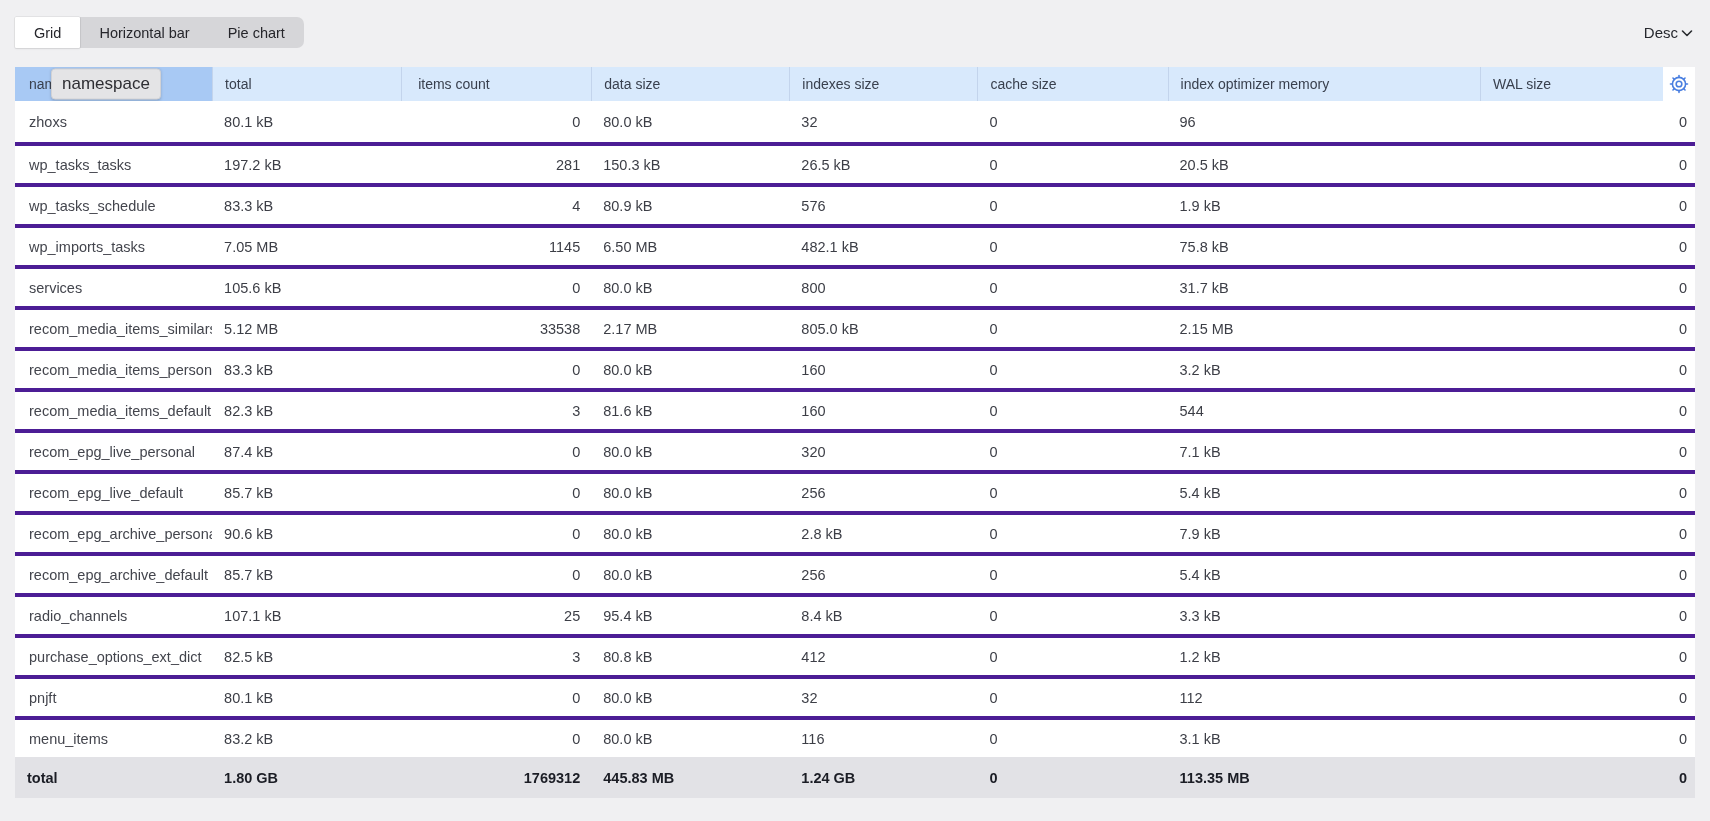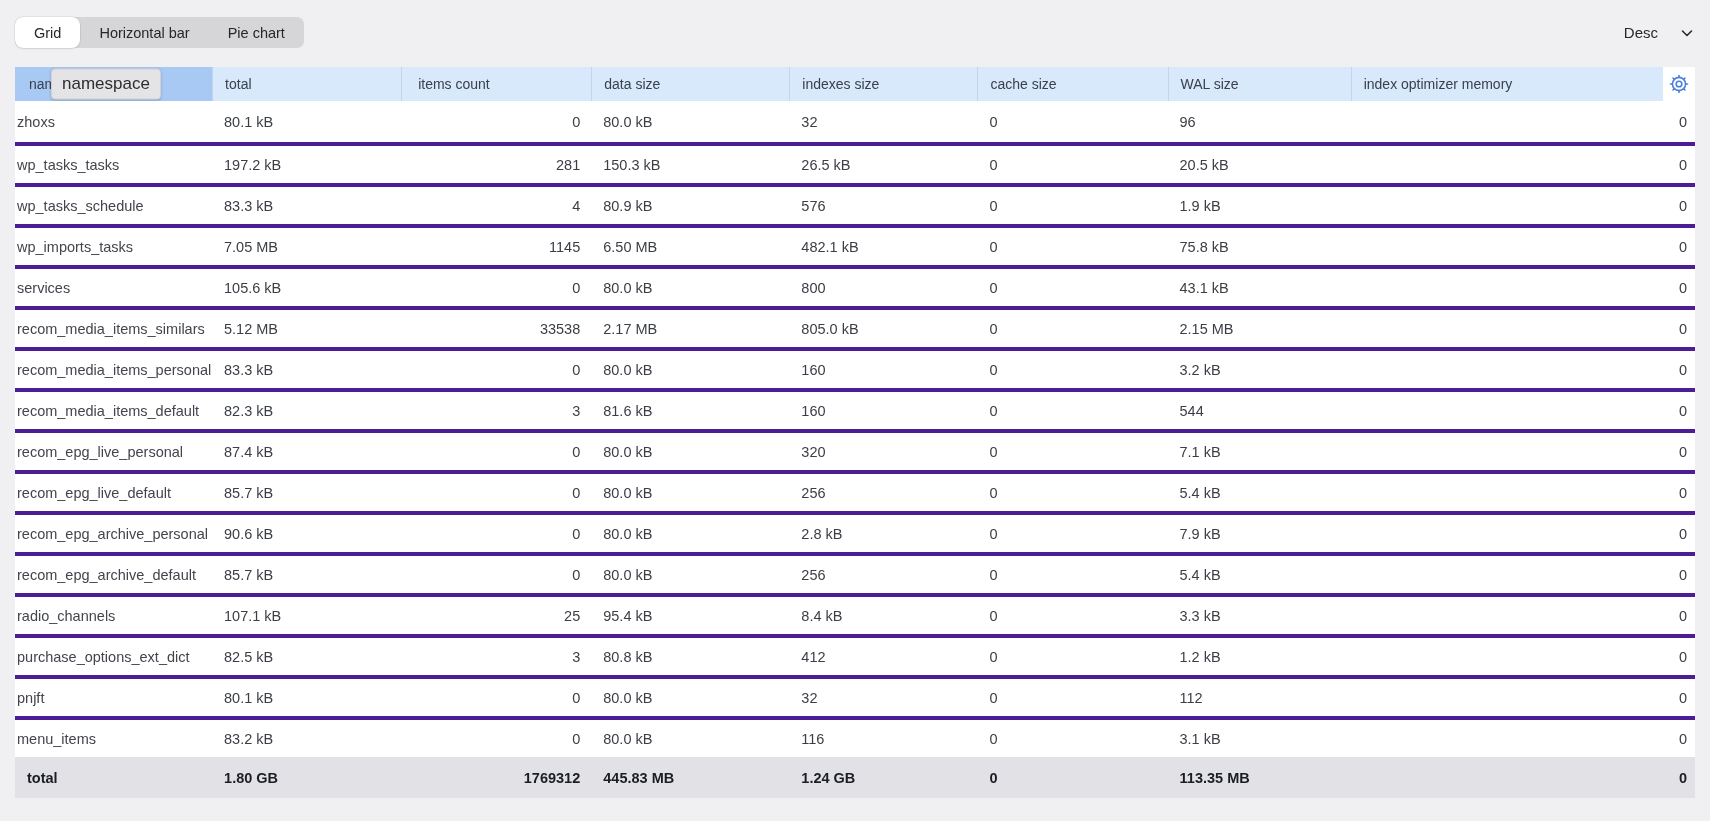--- a/index.html
+++ b/index.html
@@ -12,29 +12,29 @@
   .topbar {
     height:31px; margin:17px 15px 0 15px;
     display:flex; justify-content:space-between; align-items:center;
   }
   .tabs {
     display:flex; align-items:stretch; height:31px;
     background:#d6d6d9; border-radius:7px;
   }
   .tab {
     display:flex; align-items:center; padding:0 19px;
-    font-size:14.5px; color:#26262b; border-radius:8px; cursor:pointer;
+    font-size:14.5px; color:#26262b; border-radius:1px; cursor:pointer;
     white-space:nowrap;
   }
   .tab.active {
     background:#ffffff;
     box-shadow:0 0 0 0.5px rgba(0,0,0,0.10), 0 1px 2px rgba(0,0,0,0.08);
   }
   .sort-control {
-    display:flex; align-items:center; gap:21px;
+    display:flex; align-items:center; gap:1px;
     font-size:15px; color:#26282e; cursor:pointer;
   }
   .grid { margin:19px 15px 0 15px; }
   .thead { display:flex; height:34px; background:#d8e9fc; }
   .th {
     display:flex; align-items:center;
     font-size:14px; color:#39404e;
     padding-left:12px; position:relative; cursor:pointer;
     white-space:nowrap; overflow:hidden;
   }
@@ -60,21 +60,21 @@
     box-shadow:0 1px 3px rgba(0,0,0,0.18); white-space:nowrap;
     z-index:5;
   }
   .row, .trow { display:flex; height:41px; background:#ffffff; }
   .row + .row { border-top:4px solid #4c1d95; }
   .cell {
     display:flex; align-items:center;
     font-size:14.5px; color:#3c3e46;
     padding-left:12px; white-space:nowrap; overflow:hidden;
   }
-  .row .c-name { padding-left:2px; color:#43454d; }
+  .row .c-name { padding-left:14px; color:#43454d; }
   .cell.num, .th.num { justify-content:flex-end; padding-left:0; padding-right:11px; }
   .c-idxopt-body { width:346px; }
   .cell.c-idxopt-body { justify-content:flex-end; padding-right:8px; }
   .trow {
     background:#e2e2e6; font-weight:700; color:#1b1d25;
   }
   .trow .cell { font-weight:700; color:#1b1d25; }
 </style>
 </head>
 <body>
@@ -99,22 +99,22 @@
   <div class="thead">
     <div class="th c-name">
       <span>name</span>
       <div class="tooltip">namespace</div>
     </div>
     <div class="th c-total sep">total</div>
     <div class="th c-items sep">items count</div>
     <div class="th c-data sep">data size</div>
     <div class="th c-indexes sep">indexes size</div>
     <div class="th c-cache sep">cache size</div>
+    <div class="th c-idxopt sep">index optimizer memory</div>
     <div class="th c-wal sep">WAL size</div>
-    <div class="th c-idxopt sep">index optimizer memory</div>
     <div class="c-gear">
       <span style="display:flex;">
         <svg width="22" height="22" viewBox="0 0 24 24">
           <g fill="none" stroke="#4a7fe0" stroke-width="1.7" stroke-linecap="round">
             <circle cx="12" cy="12" r="3.1"></circle>
             <circle cx="12" cy="12" r="7.2"></circle>
             <line x1="19.2" y1="12" x2="21.3" y2="12"></line>
             <line x1="17.09" y1="17.09" x2="18.58" y2="18.58"></line>
             <line x1="12" y1="19.2" x2="12" y2="21.3"></line>
             <line x1="6.91" y1="17.09" x2="5.42" y2="18.58"></line>
@@ -169,21 +169,21 @@
     <div class="cell c-wal">75.8 kB</div>
     <div class="cell c-idxopt-body">0</div>
   </div>
       <div class="row">
     <div class="cell c-name">services</div>
     <div class="cell c-total">105.6 kB</div>
     <div class="cell c-items num">0</div>
     <div class="cell c-data">80.0 kB</div>
     <div class="cell c-indexes">800</div>
     <div class="cell c-cache">0</div>
-    <div class="cell c-wal">43.1 kB</div>
+    <div class="cell c-wal">31.7 kB</div>
     <div class="cell c-idxopt-body">0</div>
   </div>
       <div class="row">
     <div class="cell c-name">recom_media_items_similars</div>
     <div class="cell c-total">5.12 MB</div>
     <div class="cell c-items num">33538</div>
     <div class="cell c-data">2.17 MB</div>
     <div class="cell c-indexes">805.0 kB</div>
     <div class="cell c-cache">0</div>
     <div class="cell c-wal">2.15 MB</div>

